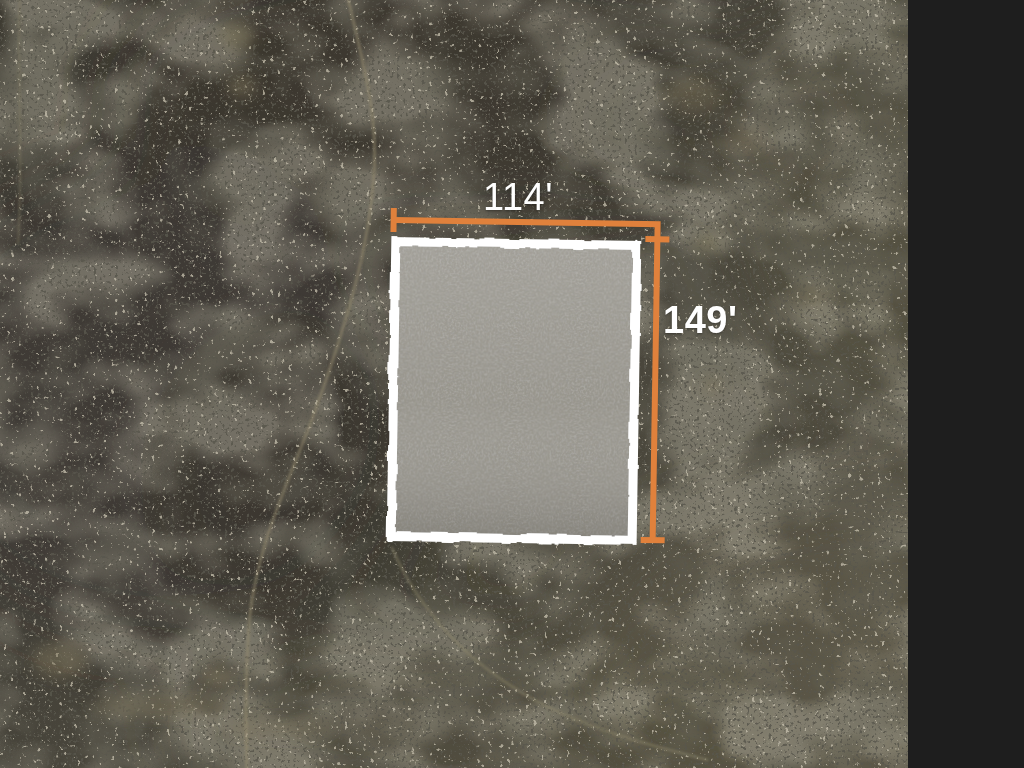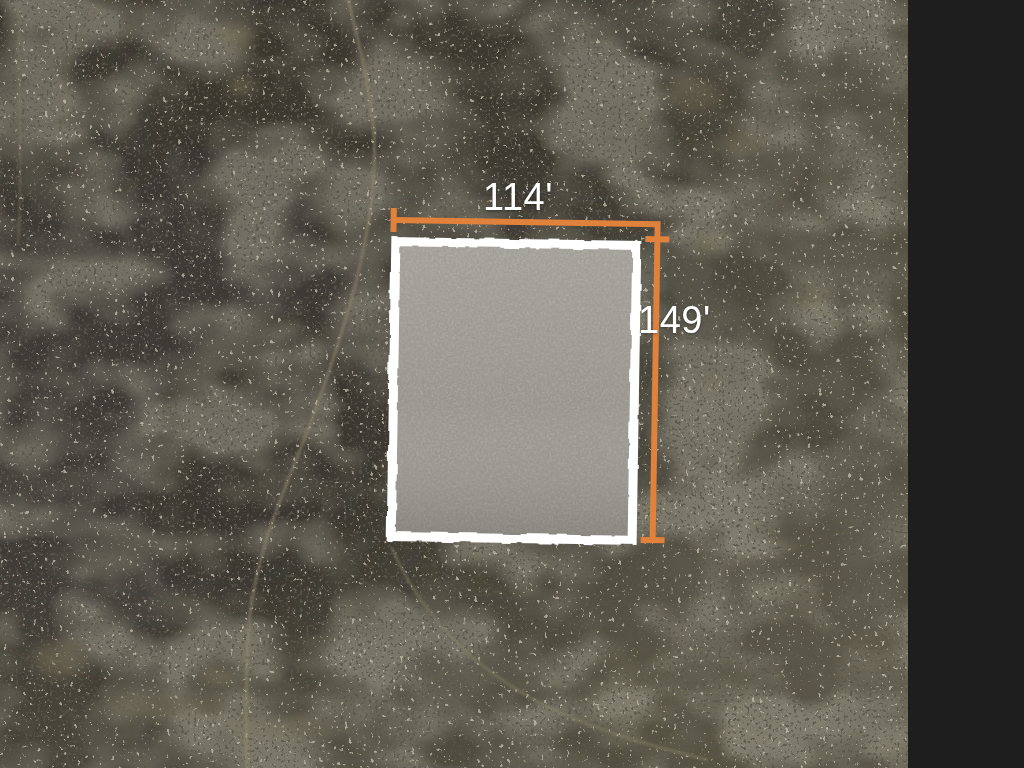--- a/index.html
+++ b/index.html
@@ -33,22 +33,23 @@
     user-select: none;
     white-space: nowrap;
   }
   .dim-label.width {
     left: 438px;
     top: 178px;
     width: 160px;
     text-align: center;
   }
   .dim-label.height {
-    left: 638px;
+    left: 663px;
     top: 301px;
+    font-weight: bold;
   }
 </style>
 </head>
 <body>
 
 <div class="screen">
 
   <svg class="layer" width="1024" height="768" viewBox="0 0 1024 768" aria-hidden="true">
     <defs>
       <linearGradient id="baseGrad" x1="0" y1="0" x2="1" y2="0.9">

